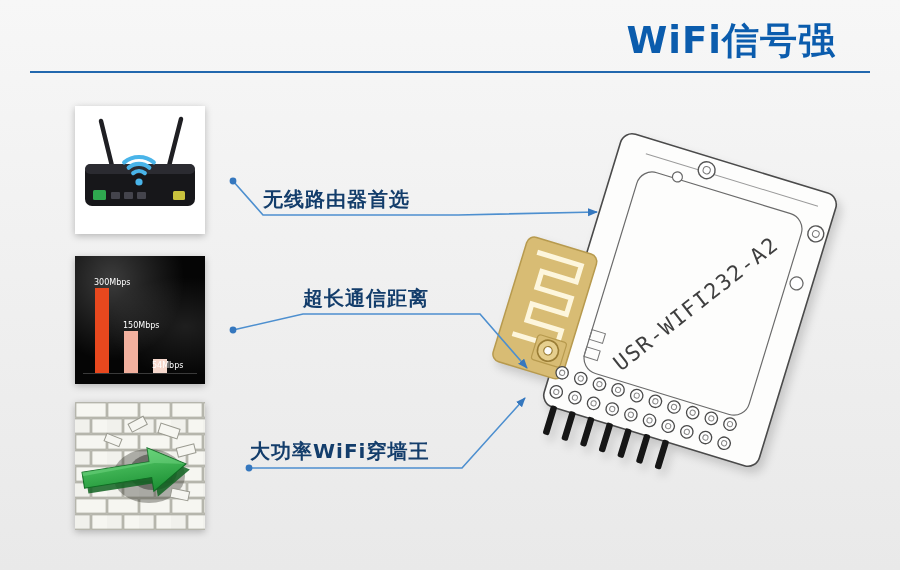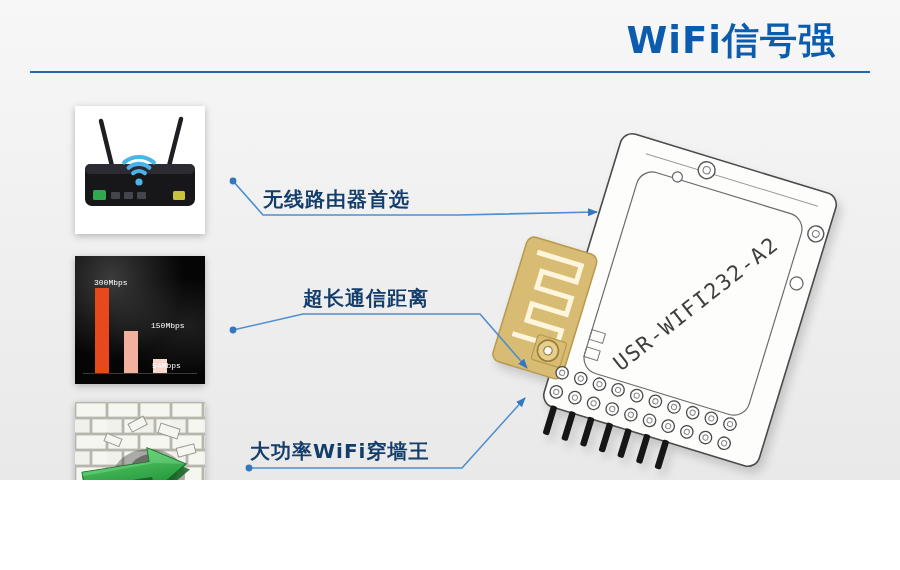--- a/index.html
+++ b/index.html
@@ -1,34 +1,34 @@
 <!DOCTYPE html>
 <html><head>
 <meta charset="utf-8">
 <style>
   * { margin:0; padding:0; box-sizing:border-box; }
   html,body { width:900px; height:570px; }
   body { font-family:"DejaVu Sans","Liberation Sans",sans-serif; }
-  .canvas { position:relative; width:900px; height:480px; overflow:hidden;
+  .canvas { position:relative; width:900px; height:570px; overflow:hidden;
             background:linear-gradient(180deg,#f7f7f7 0%,#efefef 55%,#e9e9e9 100%); }
 
   .title { position:absolute; top:16px; right:64px; font-size:37px; font-weight:bold;
            color:#0b5cad; letter-spacing:1px; }
   .divider { position:absolute; top:71px; left:30px; right:30px; height:2px; background:#2268ae; }
 
   .thumb { position:absolute; left:75px; width:130px; height:128px;
            box-shadow:0 2px 7px rgba(0,0,0,.25); overflow:hidden; }
   #thumb-router { top:106px; background:#fff; }
   #thumb-chart  { top:256px; background:#050505; }
   #thumb-wall   { top:402px; background:#e9e9e4; }
 
   .chart-glow { position:absolute; inset:0;
     background:radial-gradient(ellipse at 28% 18%, rgba(255,255,255,.22), transparent 55%),
                radial-gradient(ellipse at 85% 55%, rgba(255,255,255,.10), transparent 50%); }
-  .chart-bars { position:absolute; inset:0;font-family:Liberation Mono, monospace; }
+  .chart-bars { position:absolute; inset:0; }
   .chart-bars::after { content:''; position:absolute; left:8px; right:8px; bottom:10px;
                        height:1px; background:#3a3a3a; }
   .mini-bar { position:absolute; bottom:10px; width:14px; }
   .mini-bar-label { position:absolute; font-size:8px; white-space:nowrap; }
 
   .callout-label { position:absolute; color:#133d6b; font-weight:bold; font-size:20px;
                    text-align:left; letter-spacing:1px; }
   #cl1 { left:263px; width:196px; top:186px; }
   #cl2 { left:303px; width:178px; top:285px; }
   #cl3 { left:250px; width:213px; top:438px; }
@@ -69,21 +69,21 @@
       </g>
     </svg>
   </div>
 
   <div class="thumb" id="thumb-chart">
     <div class="chart-glow"></div>
     <div class="chart-bars">
         <div class="mini-bar" style="left: 20px; height: 86px; background: rgb(232, 72, 30);"></div>
         <div class="mini-bar-label" style="left: 19px; bottom: 97px; color: rgb(255, 255, 255);">300Mbps</div>
         <div class="mini-bar" style="left: 49px; height: 43px; background: rgb(242, 176, 158);"></div>
-        <div class="mini-bar-label" style="left: 48px; bottom: 54px; color: rgb(255, 255, 255); margin-left: 28px;">150Mbps</div>
+        <div class="mini-bar-label" style="left: 48px; bottom: 54px; color: rgb(255, 255, 255);">150Mbps</div>
         <div class="mini-bar" style="left: 78px; height: 15px; background: rgb(246, 216, 205);"></div>
         <div class="mini-bar-label" style="left: 77px; bottom: 14px; color: rgb(255, 255, 255);">54Mbps</div>
       </div>
   </div>
 
   <div class="thumb" id="thumb-wall">
     <svg width="130" height="128" viewBox="0 0 130 128">
       <defs>
         <pattern id="brick" width="32" height="32" patternUnits="userSpaceOnUse">
           <rect width="32" height="32" fill="#ddddd6"></rect>

